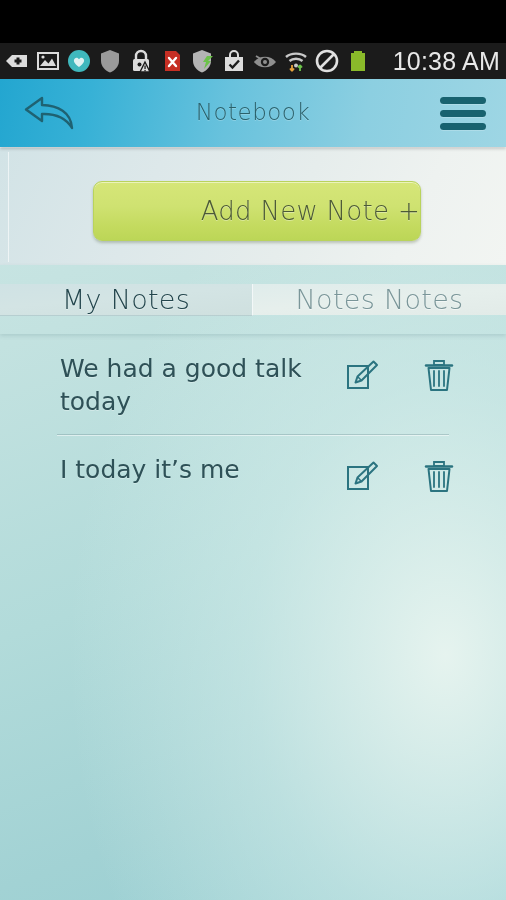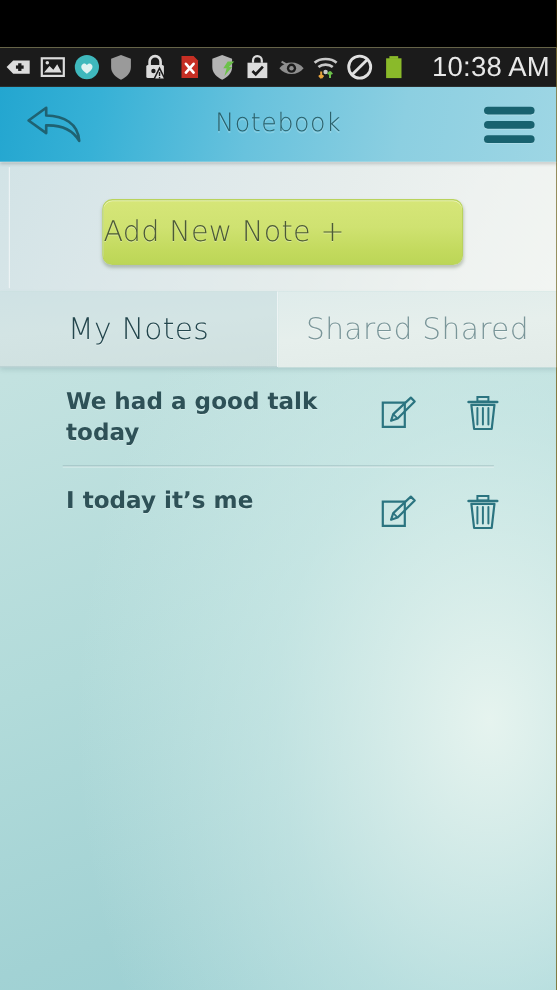--- a/index.html
+++ b/index.html
@@ -140,21 +140,21 @@
     left: 93px;
     top: 138px;
     width: 326px;
     height: 58px;
     border-radius: 9px;
     background: linear-gradient(180deg, #d6e678 0%, #cfe271 42%, #c3da5e 78%, #bcd657 100%);
     border: 1px solid #b9d35c;
     box-shadow: 0 2px 3px rgba(60,80,40,0.28), inset 0 1px 0 rgba(255,255,255,0.5);
     display: flex;
     align-items: center;
-    justify-content: flex-start;
+    justify-content: flex-end;
     z-index: 12;
     cursor: pointer;
   }
   .add-note-btn span {
     font-size: 26px;
     font-weight: 300;
     color: #4c5a36;
     font-family: "DejaVu Sans", sans-serif;
     letter-spacing: 0.3px;
     text-shadow: 0 1px 0 rgba(255,255,255,0.35);
@@ -162,20 +162,21 @@
 
   
   .tabbar {
     position: absolute;
     top: 222px; left: 0;
     width: 506px;
     height: 69px;
     display: flex;
     z-index: 10;
     box-shadow: 0 2px 4px rgba(70,110,115,0.18);
+    align-items: center;
   }
   .tab {
     flex: 1 1 50%;
     display: flex;
     align-items: center;
     justify-content: center;
     box-sizing: border-box;
     cursor: pointer;
     font-family: "DejaVu Sans", sans-serif;
     font-size: 27px;
@@ -206,22 +207,22 @@
     position: relative;
     display: flex;
     align-items: flex-start;
     padding: 18px 0 16px 0;
     box-sizing: border-box;
   }
   .note-text {
     margin-left: 60px;
     width: 250px;
     font-family: "DejaVu Sans", sans-serif;
-    font-size: 21px;
-    font-weight: 700;
+    font-size: 25px;
+    font-weight: 400;
     line-height: 1.32;
     color: #2e5157;
     text-shadow: 0 1px 0 rgba(255,255,255,0.3);
   }
   .note-actions {
     margin-left: auto;
     display: flex;
     align-items: flex-start;
     gap: 36px;
     padding-right: 47px;
@@ -348,21 +349,21 @@
 
   <div class="add-note-btn">
     <span>Add New Note +</span>
   </div>
 
   <div class="tabbar">
     <div class="tab active">
       <span>My Notes</span>
     </div>
     <div class="tab inactive">
-      <span>Shared Shared</span>
+      <span>Notes Notes</span>
     </div>
   </div>
 
   <div class="notes-list">
 
     <div class="note-row">
       <div class="note-text">We had a good talk today</div>
       <div class="note-actions">
         <div class="icon-btn">
           <svg width="38" height="38" viewBox="0 0 38 38">

